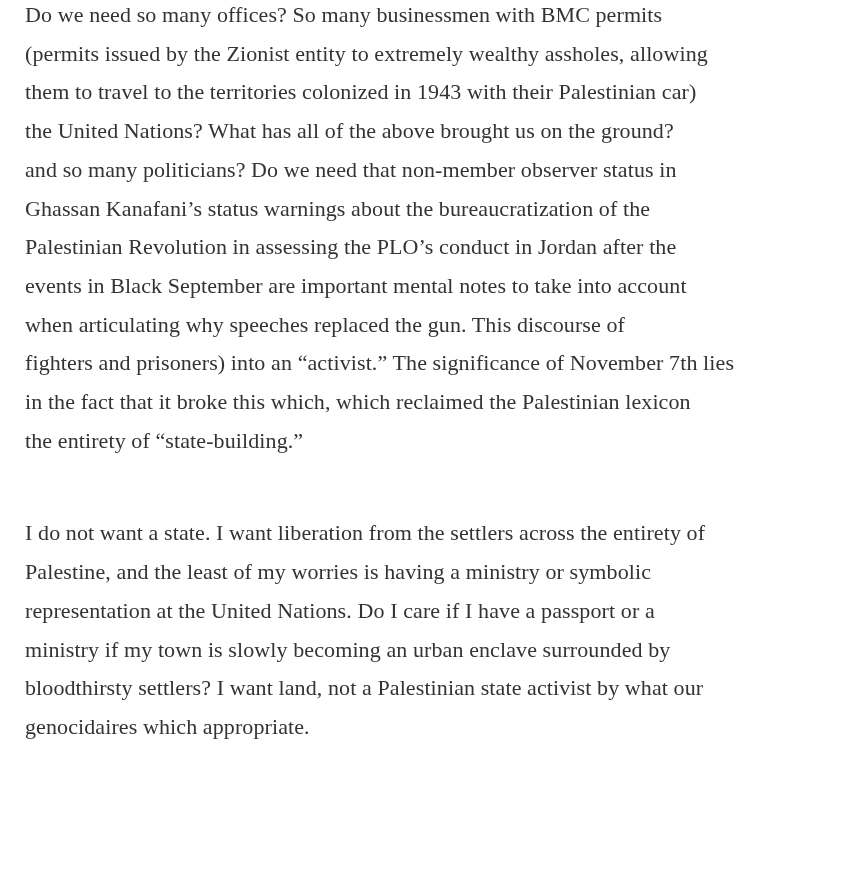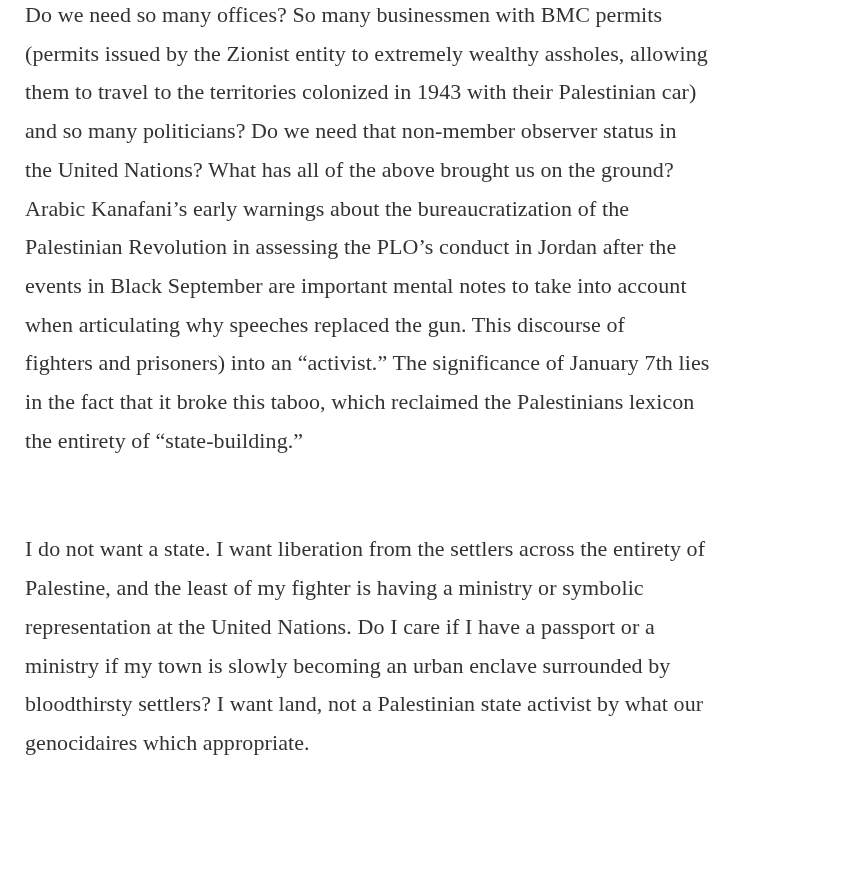--- a/index.html
+++ b/index.html
@@ -19,46 +19,46 @@
     padding: 0 24px 0 25px;
     font-size: 22px;
     line-height: 38.7px;
     letter-spacing: 0.1px;
   }
   .para {
     margin: 0;
     padding: 0;
   }
   .para + .para {
-    margin-top: 70px;
+    margin-top: 54px;
   }
   .line {
     display: block;
     white-space: nowrap;
   }
 </style>
 </head>
 <body style="color: rgb(51, 51, 51); background: rgb(255, 255, 255);">
 
 <main class="article">
   <p class="para">
     <span class="line">Do we need so many offices? So many businessmen with BMC permits</span>
     <span class="line">(permits issued by the Zionist entity to extremely wealthy assholes, allowing</span>
     <span class="line">them to travel to the territories colonized in 1943 with their Palestinian car)</span>
+    <span class="line">the United Nations? What has all of the above brought us on the ground?</span>
     <span class="line">and so many politicians? Do we need that non-member observer status in</span>
-    <span class="line">the United Nations? What has all of the above brought us on the ground?</span>
-    <span class="line">Arabic Kanafani’s early warnings about the bureaucratization of the</span>
+    <span class="line">Ghassan Kanafani’s status warnings about the bureaucratization of the</span>
     <span class="line">Palestinian Revolution in assessing the PLO’s conduct in Jordan after the</span>
     <span class="line">events in Black September are important mental notes to take into account</span>
     <span class="line">when articulating why speeches replaced the gun. This discourse of</span>
-    <span class="line">fighters and prisoners) into an “activist.” The significance of January 7th lies</span>
-    <span class="line">in the fact that it broke this taboo, which reclaimed the Palestinians lexicon</span>
+    <span class="line">fighters and prisoners) into an “activist.” The significance of November 7th lies</span>
+    <span class="line">in the fact that it broke this which, which reclaimed the Palestinian lexicon</span>
     <span class="line">the entirety of “state-building.”</span>
   </p>
   <p class="para">
     <span class="line">I do not want a state. I want liberation from the settlers across the entirety of</span>
-    <span class="line">Palestine, and the least of my fighter is having a ministry or symbolic</span>
+    <span class="line">Palestine, and the least of my worries is having a ministry or symbolic</span>
     <span class="line">representation at the United Nations. Do I care if I have a passport or a</span>
     <span class="line">ministry if my town is slowly becoming an urban enclave surrounded by</span>
     <span class="line">bloodthirsty settlers? I want land, not a Palestinian state activist by what our</span>
     <span class="line">genocidaires which appropriate.</span>
   </p>
 </main>
 
 </body></html>

